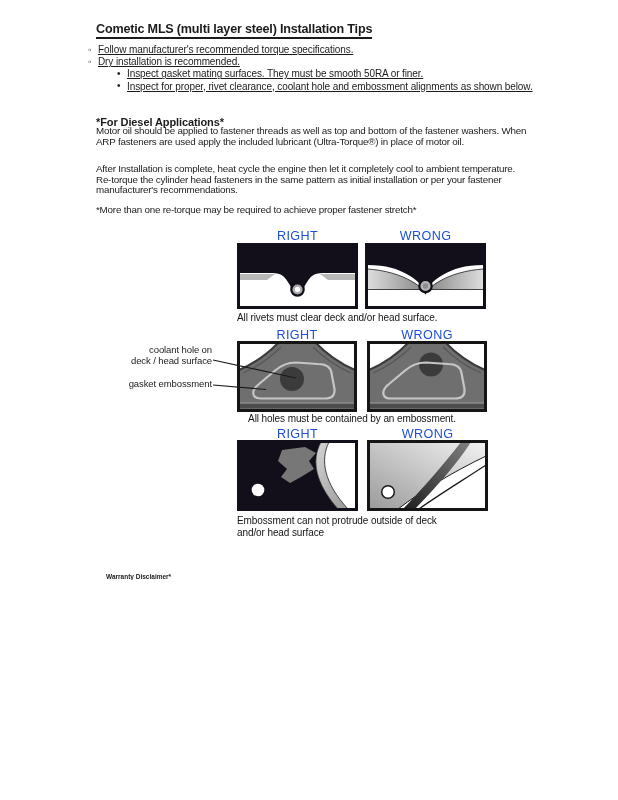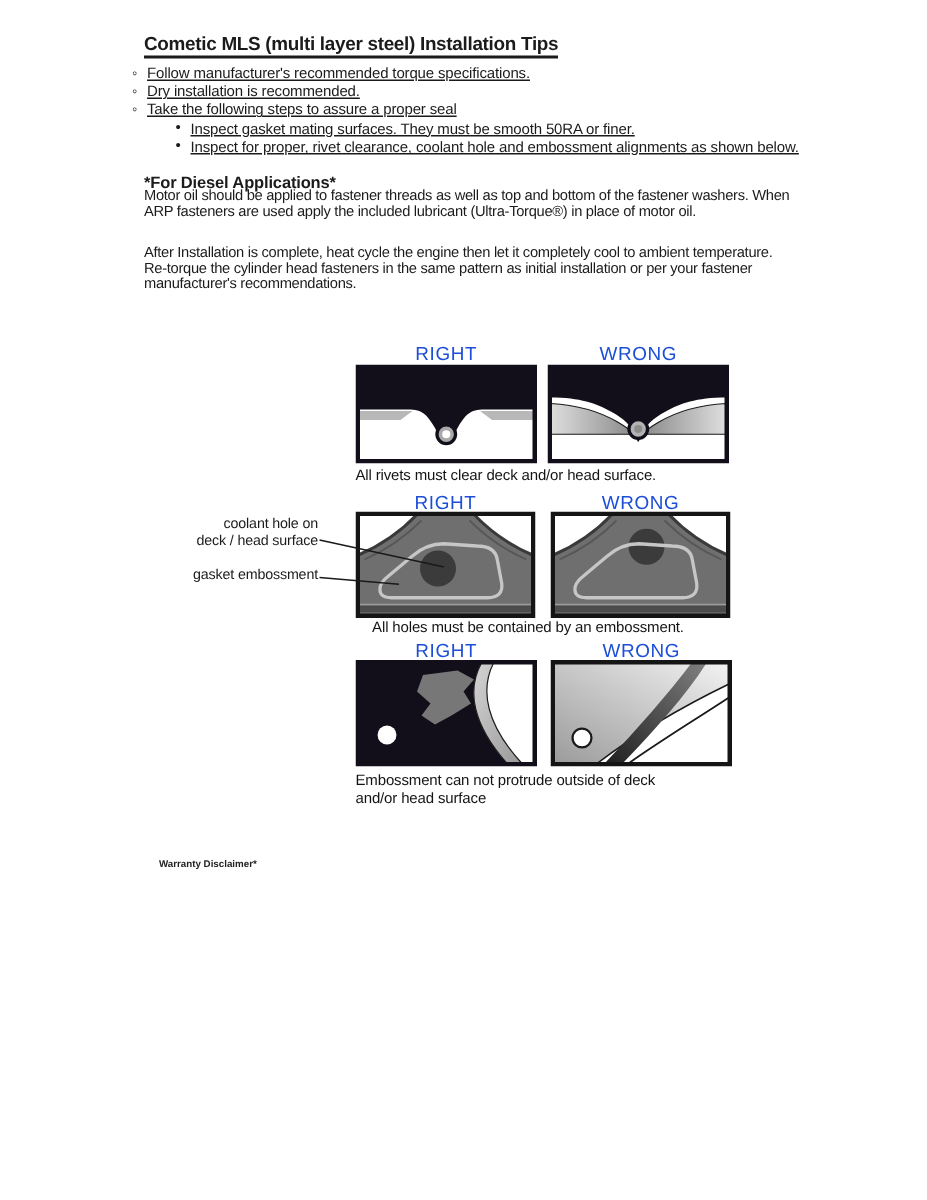--- a/index.html
+++ b/index.html
@@ -45,28 +45,28 @@
 </head>
 <body>
 
 <div class="page">
 
   <div class="abs title">Cometic MLS (multi layer steel) Installation Tips</div>
 
   <ul class="abs tips" style="list-style:none;margin:0;padding:0;">
     <li class="tip">Follow manufacturer's recommended torque specifications.</li>
     <li class="tip">Dry installation is recommended.</li>
-    <li class="tip">Take the following steps to assure a proper seal</li>
     <li class="tip sub">Inspect gasket mating surfaces. They must be smooth 50RA or finer.</li>
     <li class="tip sub">Inspect for proper, rivet clearance, coolant hole and embossment alignments as shown below.</li>
   </ul>
 
   <div class="abs diesel-heading">*For Diesel Applications*</div>
   <p class="abs para p1">Motor oil should be applied to fastener threads as well as top and bottom of the fastener washers. When ARP fasteners are used apply the included lubricant (Ultra-Torque®) in place of motor oil.</p>
   <p class="abs para p2">After Installation is complete, heat cycle the engine then let it completely cool to ambient temperature. Re-torque the cylinder head fasteners in the same pattern as initial installation or per your fastener manufacturer's recommendations.</p>
+  <p class="abs para p3">*More than one re-torque may be required to achieve proper fastener stretch*</p>
 
   <div class="abs dlabel lab-r1">RIGHT</div>
   <div class="abs dlabel lab-w1">WRONG</div>
 
   <svg class="abs box-r1" width="121" height="66" viewBox="0 0 121 66">
     <rect x="0" y="0" width="121" height="66" fill="#fff"></rect>
     <path fill="#130f1a" d="M2,2 H119 V30 H86 C76,30 73.5,33.5 68.5,41.5 C64.5,48.5 63,51.5 60.5,51.5 C58,51.5 56.5,48.5 52.5,41.5 C47.5,33.5 45,30 35,30 H2 Z"></path>
     <path fill="#b8b8b8" d="M2,31 H38 L30,37 H2 Z"></path>
     <path fill="#b8b8b8" d="M119,31 H83 L91,37 H119 Z"></path>
     <circle cx="60.5" cy="46.5" r="6.2" fill="#a9a9a9" stroke="#130f1a" stroke-width="2.2"></circle>

